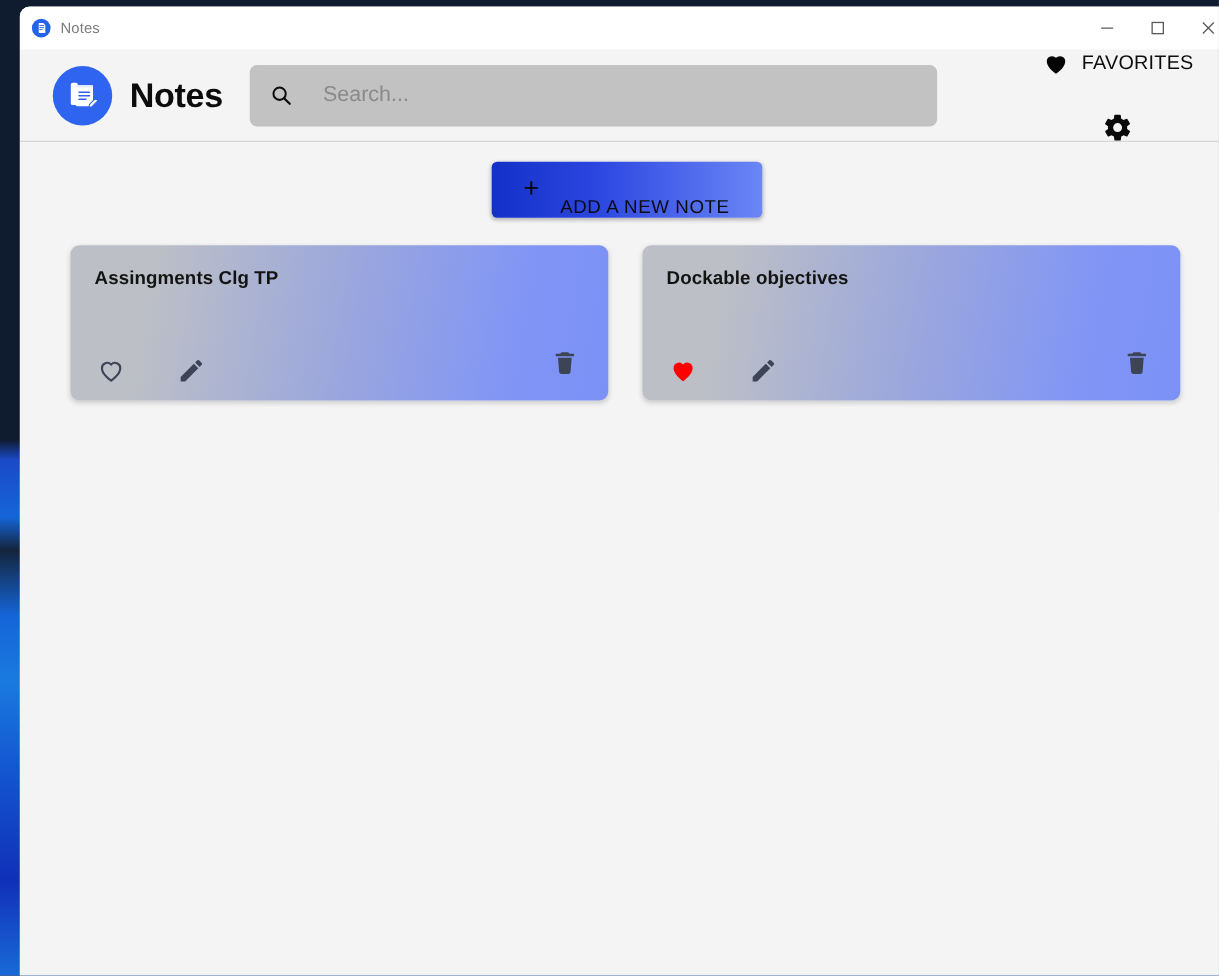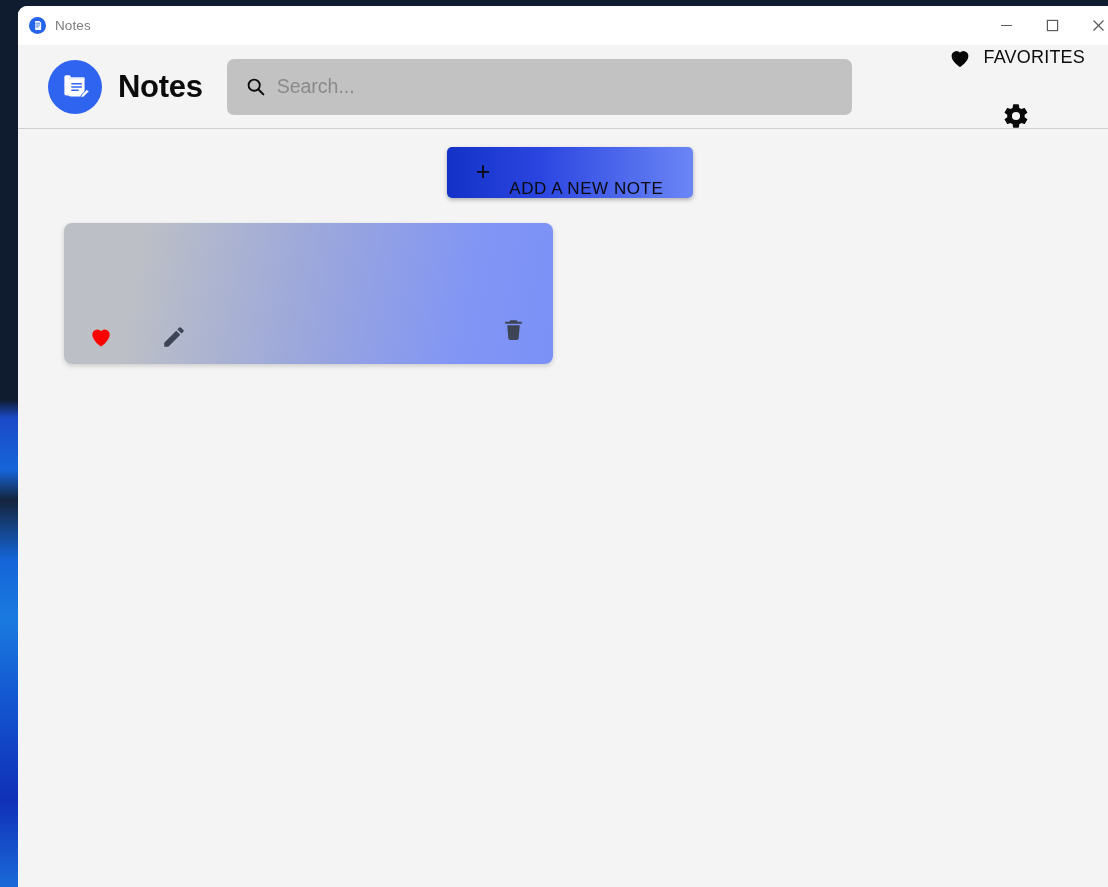--- a/index.html
+++ b/index.html
@@ -116,21 +116,21 @@
 
   #search-box {
     margin-left: 24px;
     width: 625px;
     height: 56px;
     background: #c2c2c2;
     border-radius: 7px;
     display: flex;
     align-items: center;
     padding: 0 18px;
-    gap: 11px;
+    gap: 28px;
   }
   #search-box svg { flex: none; display:block; }
   #search-input {
     flex: 1;
     border: none;
     outline: none;
     background: transparent;
     font-family: "Liberation Sans", sans-serif;
     font-size: 19.5px;
     color: #2a2a2a;
@@ -330,27 +330,27 @@
 
     <div id="add-note-row">
       <button id="add-note-btn">
         <span class="plus-glyph">+</span>
         <span id="add-note-label">ADD A NEW NOTE</span>
       </button>
     </div>
 
     <div id="notes-grid">
 
-
       <div class="note-card">
+        <div class="note-title">Assingments Clg TP</div>
         <div class="note-actions">
           <button class="icon-btn">
             <span>
-              <svg width="26" height="26" viewBox="0 0 24 24" aria-hidden="true">
-                <path d="M12 20.8S4 15.4 4 9.9A4.6 4.6 0 0 1 12 6.7a4.6 4.6 0 0 1 8 3.2c0 5.5-8 10.9-8 10.9z" fill="#ff0000"></path>
+              <svg width="26" height="26" viewBox="0 0 24 24" fill="none" aria-hidden="true">
+                <path d="M12 20.3S4.3 15.2 4.3 9.9A4.4 4.4 0 0 1 12 6.9a4.4 4.4 0 0 1 7.7 3c0 5.3-7.7 10.4-7.7 10.4z" stroke="#3d4455" stroke-width="1.8" stroke-linejoin="round"></path>
               </svg>
             </span>
           </button>
           <button class="icon-btn">
             <span>
               <svg width="26" height="26" viewBox="0 0 24 24" aria-hidden="true">
                 <path fill="#3d4455" d="M3 17.25V21h3.75L17.8 9.94l-3.75-3.75L3 17.25zM20.7 7.04a1 1 0 0 0 0-1.41l-2.34-2.34a1 1 0 0 0-1.41 0l-1.83 1.83 3.75 3.75 1.83-1.83z"></path>
               </svg>
             </span>
           </button>
@@ -358,15 +358,43 @@
             <span>
               <svg width="25" height="25" viewBox="0 0 24 24" aria-hidden="true">
                 <path fill="#3d4455" d="M9 3h6l1 1.5h4V6.5H4V4.5h4L9 3z"></path>
                 <path fill="#3d4455" d="M6 8h12l-1 12.2A1.8 1.8 0 0 1 15.2 22H8.8A1.8 1.8 0 0 1 7 20.2L6 8z"></path>
               </svg>
             </span>
           </button>
         </div>
       </div>
 
+      <div class="note-card">
+        <div class="note-title">Dockable objectives</div>
+        <div class="note-actions">
+          <button class="icon-btn">
+            <span>
+              <svg width="26" height="26" viewBox="0 0 24 24" aria-hidden="true">
+                <path d="M12 20.8S4 15.4 4 9.9A4.6 4.6 0 0 1 12 6.7a4.6 4.6 0 0 1 8 3.2c0 5.5-8 10.9-8 10.9z" fill="#ff0000"></path>
+              </svg>
+            </span>
+          </button>
+          <button class="icon-btn">
+            <span>
+              <svg width="26" height="26" viewBox="0 0 24 24" aria-hidden="true">
+                <path fill="#3d4455" d="M3 17.25V21h3.75L17.8 9.94l-3.75-3.75L3 17.25zM20.7 7.04a1 1 0 0 0 0-1.41l-2.34-2.34a1 1 0 0 0-1.41 0l-1.83 1.83 3.75 3.75 1.83-1.83z"></path>
+              </svg>
+            </span>
+          </button>
+          <button class="icon-btn trash-btn">
+            <span>
+              <svg width="25" height="25" viewBox="0 0 24 24" aria-hidden="true">
+                <path fill="#3d4455" d="M9 3h6l1 1.5h4V6.5H4V4.5h4L9 3z"></path>
+                <path fill="#3d4455" d="M6 8h12l-1 12.2A1.8 1.8 0 0 1 15.2 22H8.8A1.8 1.8 0 0 1 7 20.2L6 8z"></path>
+              </svg>
+            </span>
+          </button>
+        </div>
+      </div>
+
     </div>
   </div>
 </div>
 
 </body></html>

